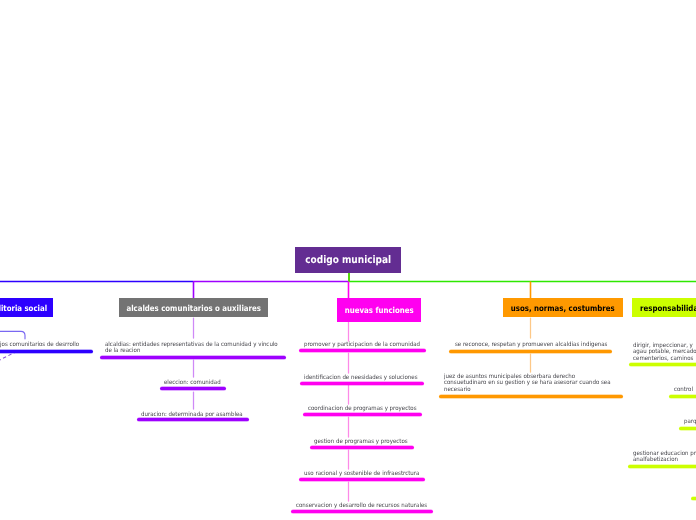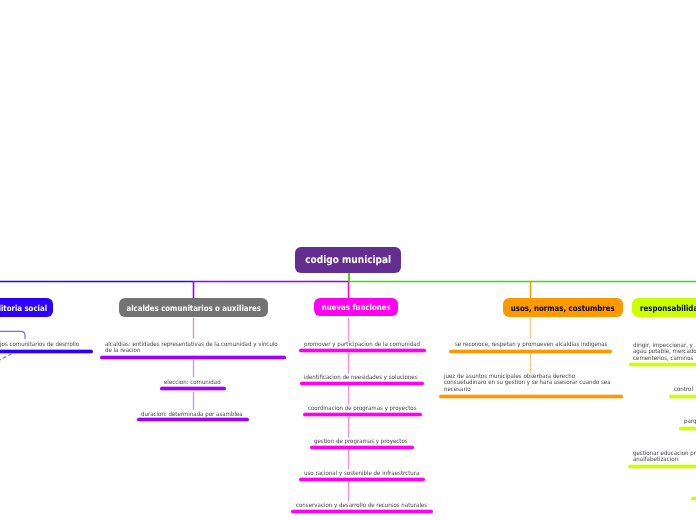--- a/index.html
+++ b/index.html
@@ -2,21 +2,21 @@
 <html><head>
 <meta charset="utf-8">
 <title>mind map</title>
 <style>
   html,body{margin:0;padding:0;background:#ffffff;}
   body{width:696px;height:520px;overflow:hidden;position:relative;
        font-family:"DejaVu Sans",sans-serif;
        -webkit-font-smoothing:antialiased;text-rendering:geometricPrecision;}
   #stage{position:absolute;left:0;top:0;width:696px;height:520px;overflow:hidden;background:#fff;}
   svg#links{position:absolute;left:0;top:0;width:696px;height:520px;pointer-events:none;}
-  .node{position:absolute;border-radius:6px;display:flex;align-items:center;justify-content:center;
+  .node{position:absolute;border-radius:0;display:flex;align-items:center;justify-content:center;
         font-weight:bold;white-space:nowrap;box-sizing:border-box;text-align:left;}
   .node > span{display:inline-block;transform:scaleX(0.855);transform-origin:center;}
   .leaf-txt{position:absolute;white-space:pre;color:#44444a;font-size:6px;line-height:6.4px;
             transform:scaleX(0.912);transform-origin:left top;}
   .leaf-bar{position:absolute;border-radius:2.2px;}
   .leaf-bar::after{content:"";position:absolute;left:0;right:0;top:-1px;bottom:-1px;
                    border-radius:3px;background:inherit;opacity:0.32;}
 </style>
 </head>
 <body>
@@ -55,21 +55,21 @@
     <div class="node" style="left: 119px; top: 298px; width: 149px; height: 19px; background: #737373; color: rgb(255, 255, 255); font-size: 8.2px;">
       <span>alcaldes comunitarios o auxiliares</span>
     </div>
     <div class="leaf-txt" style="left: 105px; top: 342px;">alcaldias: entidades representativas de la comunidad y vinculo
 de la reacion</div>
     <div class="leaf-bar" style="left: 100px; top: 356px; width: 186px; height: 3px; background: rgb(158, 0, 255);"></div>
     <div class="leaf-txt" style="left: 164px; top: 380px;">eleccion: comunidad</div>
     <div class="leaf-bar" style="left: 160px; top: 386.8px; width: 66px; height: 3px; background: rgb(158, 0, 255);"></div>
     <div class="leaf-txt" style="left: 141px; top: 412px;">duracion: determinada por asamblea</div>
     <div class="leaf-bar" style="left: 137px; top: 418.3px; width: 112px; height: 3px; background: rgb(158, 0, 255);"></div>
-    <div class="node" style="left: 314px; top: 298px; width: 84px; height: 18px; background: rgb(255, 0, 240); color: rgb(255, 255, 255); font-size: 8.2px;">
+    <div class="node" style="left: 337px; top: 298px; width: 84px; height: 24px; background: rgb(255, 0, 240); color: rgb(255, 255, 255); font-size: 8.2px;">
       <span>nuevas funciones</span>
     </div>
     <div class="leaf-txt" style="left: 304px; top: 342px;">promover y participacion de la comunidad</div>
     <div class="leaf-bar" style="left: 299px; top: 349.2px; width: 127px; height: 3px; background: rgb(255, 0, 240);"></div>
     <div class="leaf-txt" style="left: 304px; top: 375px;">identificacion de neesidades y soluciones</div>
     <div class="leaf-bar" style="left: 300px; top: 382.2px; width: 124px; height: 3px; background: rgb(255, 0, 240);"></div>
     <div class="leaf-txt" style="left: 308px; top: 406px;">coordinacion de programas y proyectos</div>
     <div class="leaf-bar" style="left: 303px; top: 413.2px; width: 119px; height: 3px; background: rgb(255, 0, 240);"></div>
     <div class="leaf-txt" style="left: 314px; top: 439px;">gestion de programas y proyectos</div>
     <div class="leaf-bar" style="left: 310px; top: 446.2px; width: 104px; height: 3px; background: rgb(255, 0, 240);"></div>

